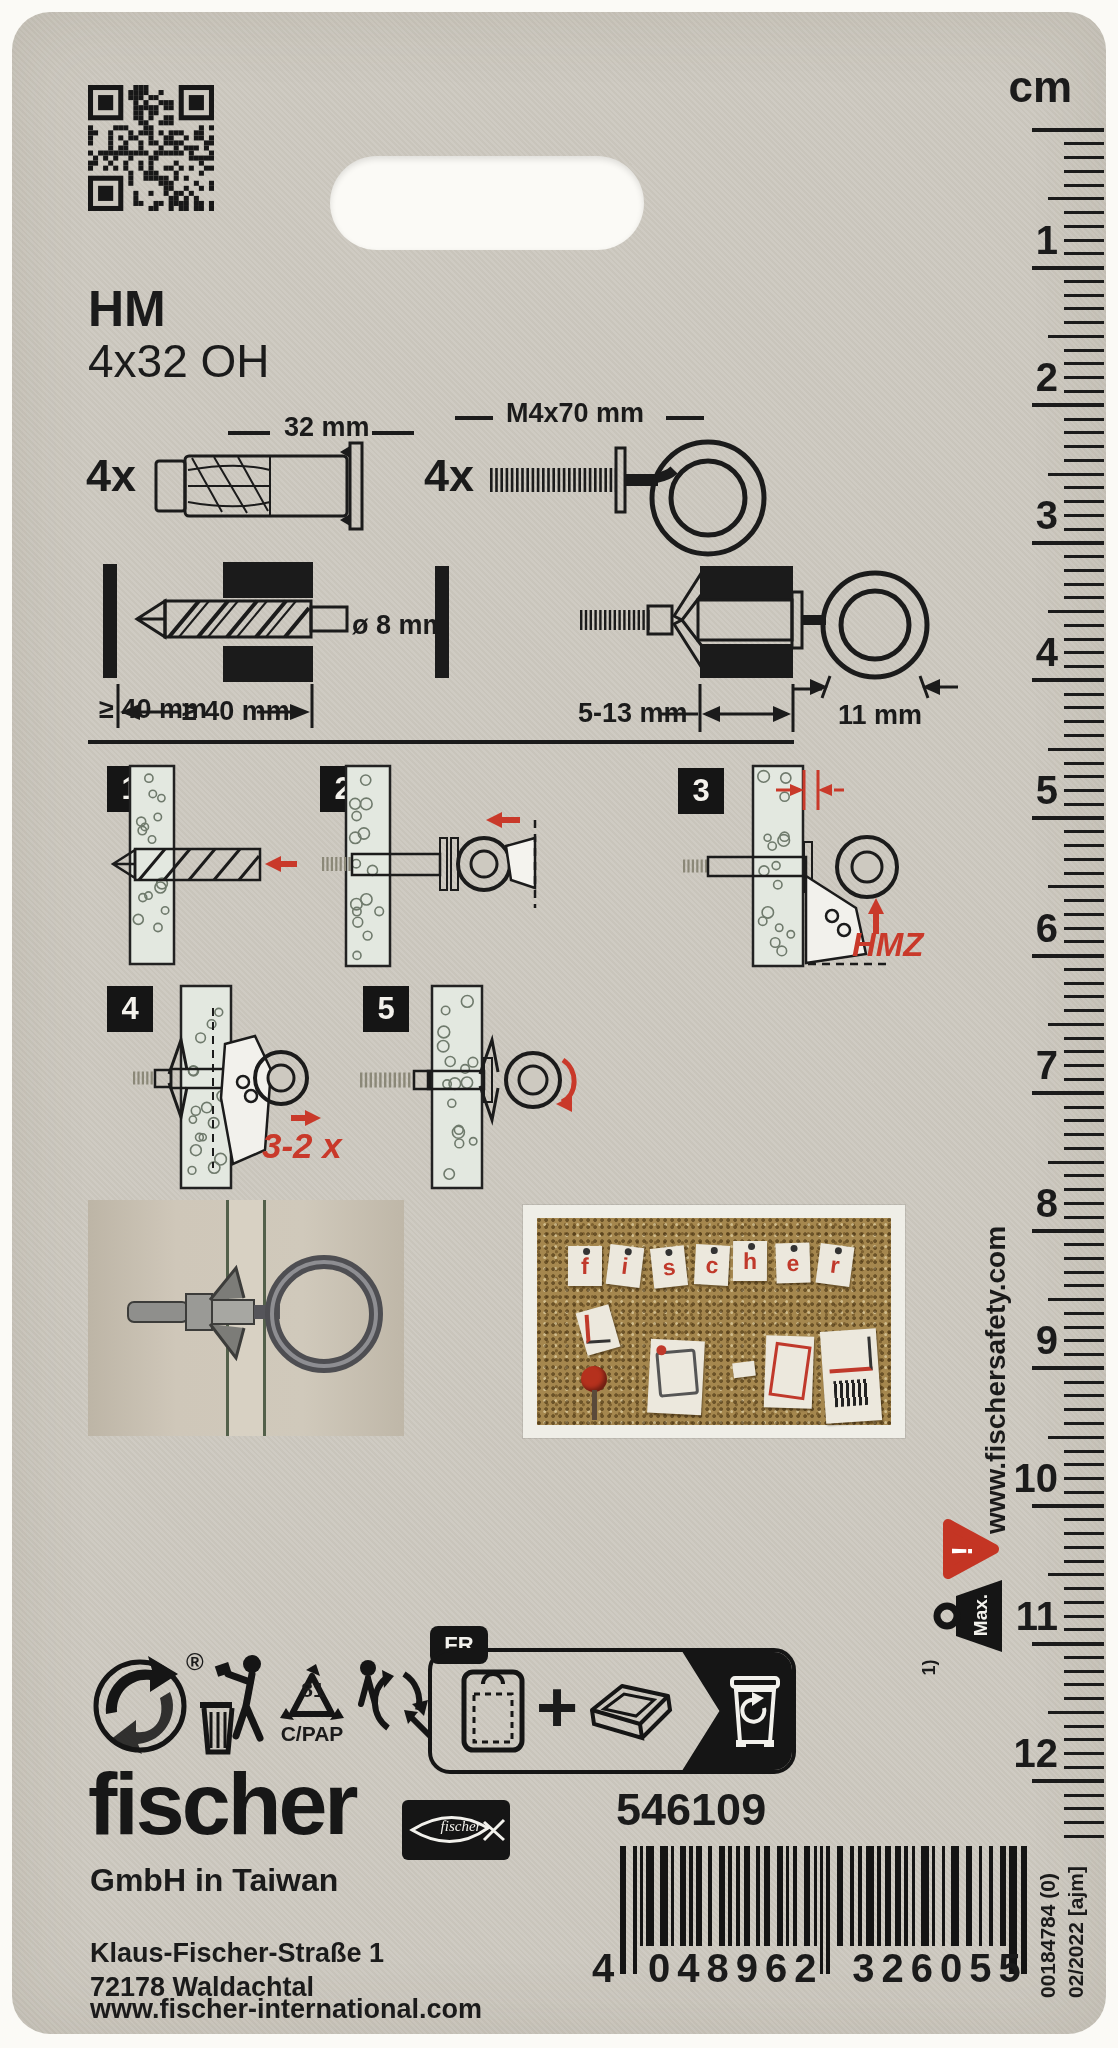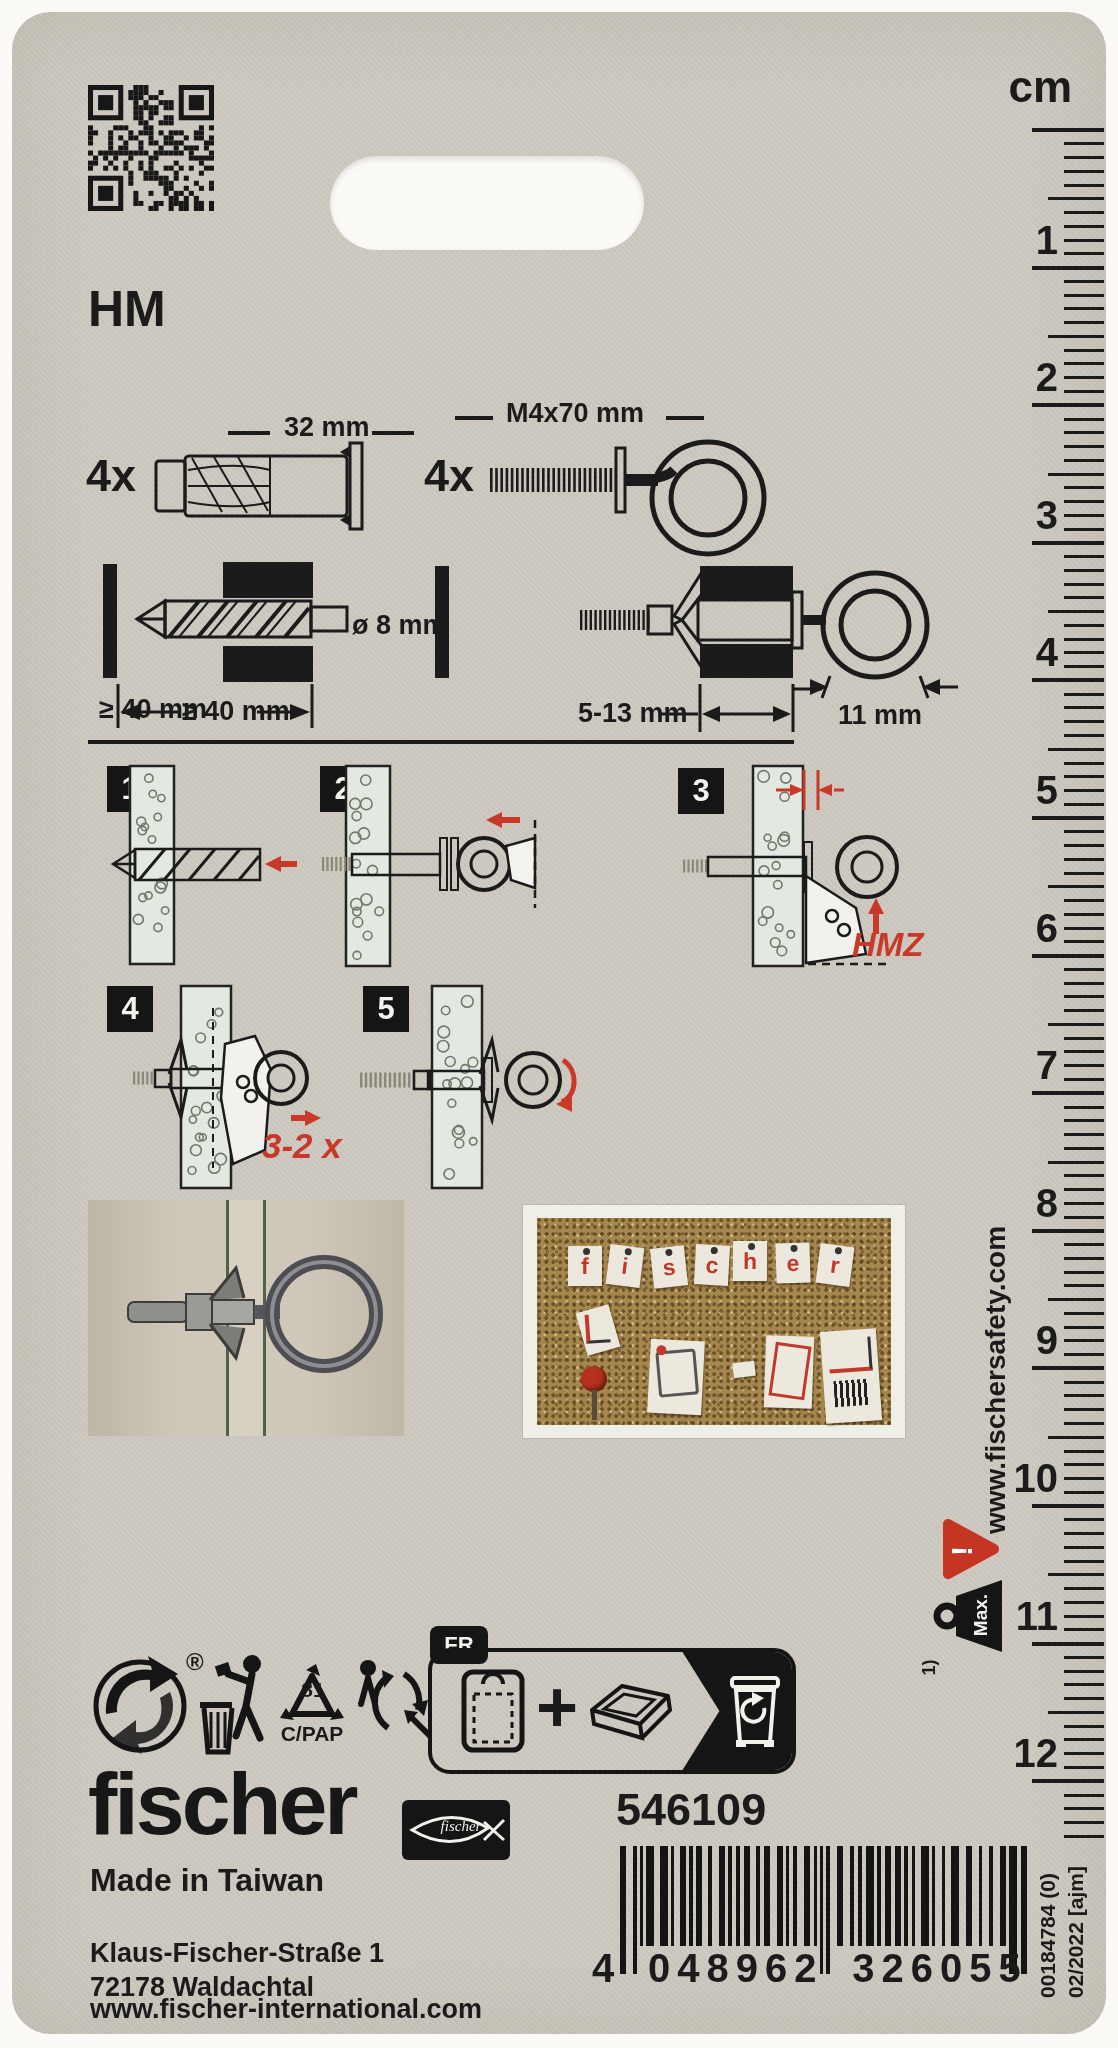--- a/index.html
+++ b/index.html
@@ -262,20 +262,21 @@
       <rect x="65.52" y="120.96000000000001" width="5.04" height="5.04" fill="#171717"></rect>
       <rect x="80.64" y="120.96000000000001" width="5.04" height="5.04" fill="#171717"></rect>
       <rect x="90.72" y="120.96000000000001" width="5.04" height="5.04" fill="#171717"></rect>
       <rect x="95.76" y="120.96000000000001" width="5.04" height="5.04" fill="#171717"></rect>
       <rect x="105.84" y="120.96000000000001" width="5.04" height="5.04" fill="#171717"></rect>
       <rect x="110.88" y="120.96000000000001" width="5.04" height="5.04" fill="#171717"></rect>
       <rect x="120.96000000000001" y="120.96000000000001" width="5.04" height="5.04" fill="#171717"></rect>
     </svg>
 
   <div class="abs b" style="left:88px;top:280px;font-size:50px;">HM</div>
+  <div class="abs" style="left:88px;top:334px;font-size:46px;">4x32 OH</div>
 
   <div class="dash" style="left:228px;top:431px;width:42px;"></div>
   <div class="dimtext" style="left:284px;top:412px;">32 mm</div>
   <div class="dash" style="left:372px;top:431px;width:42px;"></div>
 
   <div class="abs b" style="left:86px;top:450px;font-size:45px;">4x</div>
   <svg class="abs" style="left:152px;top:438px;" width="218" height="96" viewBox="0 0 218 96">
     <rect x="4" y="23" width="29" height="50" rx="3" class="ln" stroke-width="3"></rect>
     <rect x="33" y="18" width="162" height="60" rx="4" class="ln" stroke-width="3"></rect>
     <path class="ln" stroke-width="2" d="M36,32 C70,26 95,26 118,32 M36,48 H118 M36,64 C70,70 95,70 118,64 M118,18 V78"></path>
@@ -758,21 +759,21 @@
   <div class="abs b" style="left:88px;top:1758px;font-size:88px;letter-spacing:-3px;line-height:92px;color:#171717;">fischer</div>
   <svg class="abs" style="left:402px;top:1800px;" width="108" height="60" viewBox="0 0 108 60">
     <rect x="0" y="0" width="108" height="60" rx="6" fill="#151515"></rect>
     <path d="M10,30 Q48,6 86,28 Q50,54 10,30 Z" fill="none" stroke="#f2f1ec" stroke-width="3"></path>
     <path d="M82,22 L102,40 M102,20 L82,40" stroke="#f2f1ec" stroke-width="3"></path>
   </svg>
   <div class="abs" style="left:428px;top:1818px;width:66px;text-align:center;color:#f2f1ec;
        font-family:'Liberation Serif',serif;font-style:italic;font-size:15px;">fischer</div>
   <div class="abs b" style="left:616px;top:1784px;font-size:45px;">546109</div>
 
-  <div class="abs b" style="left:90px;top:1862px;font-size:32px;">Made in Taiwan</div>
+  <div class="abs b" style="left:90px;top:1862px;font-size:32px;">GmbH in Taiwan</div>
   <div class="addr" style="top:1936px;">Klaus-Fischer-Straße 1</div>
   <div class="addr" style="top:1970px;">72178 Waldachtal</div>
   <div class="addr" style="top:1992px;">www.fischer-international.com</div>
 
   <div id="barcode" class="abs" style="left:620px;top:1846px;width:408px;height:148px;">
       <div class="bar" style="left: 0px; top: 0px; width: 6px; height: 128px;"></div>
       <div class="bar" style="left: 13px; top: 0px; width: 4px; height: 128px;"></div>
       <div class="bar" style="left: 20px; top: 0px; width: 3px; height: 100px;"></div>
       <div class="bar" style="left: 26px; top: 0px; width: 8px; height: 100px;"></div>
       <div class="bar" style="left: 40px; top: 0px; width: 8px; height: 100px;"></div>

